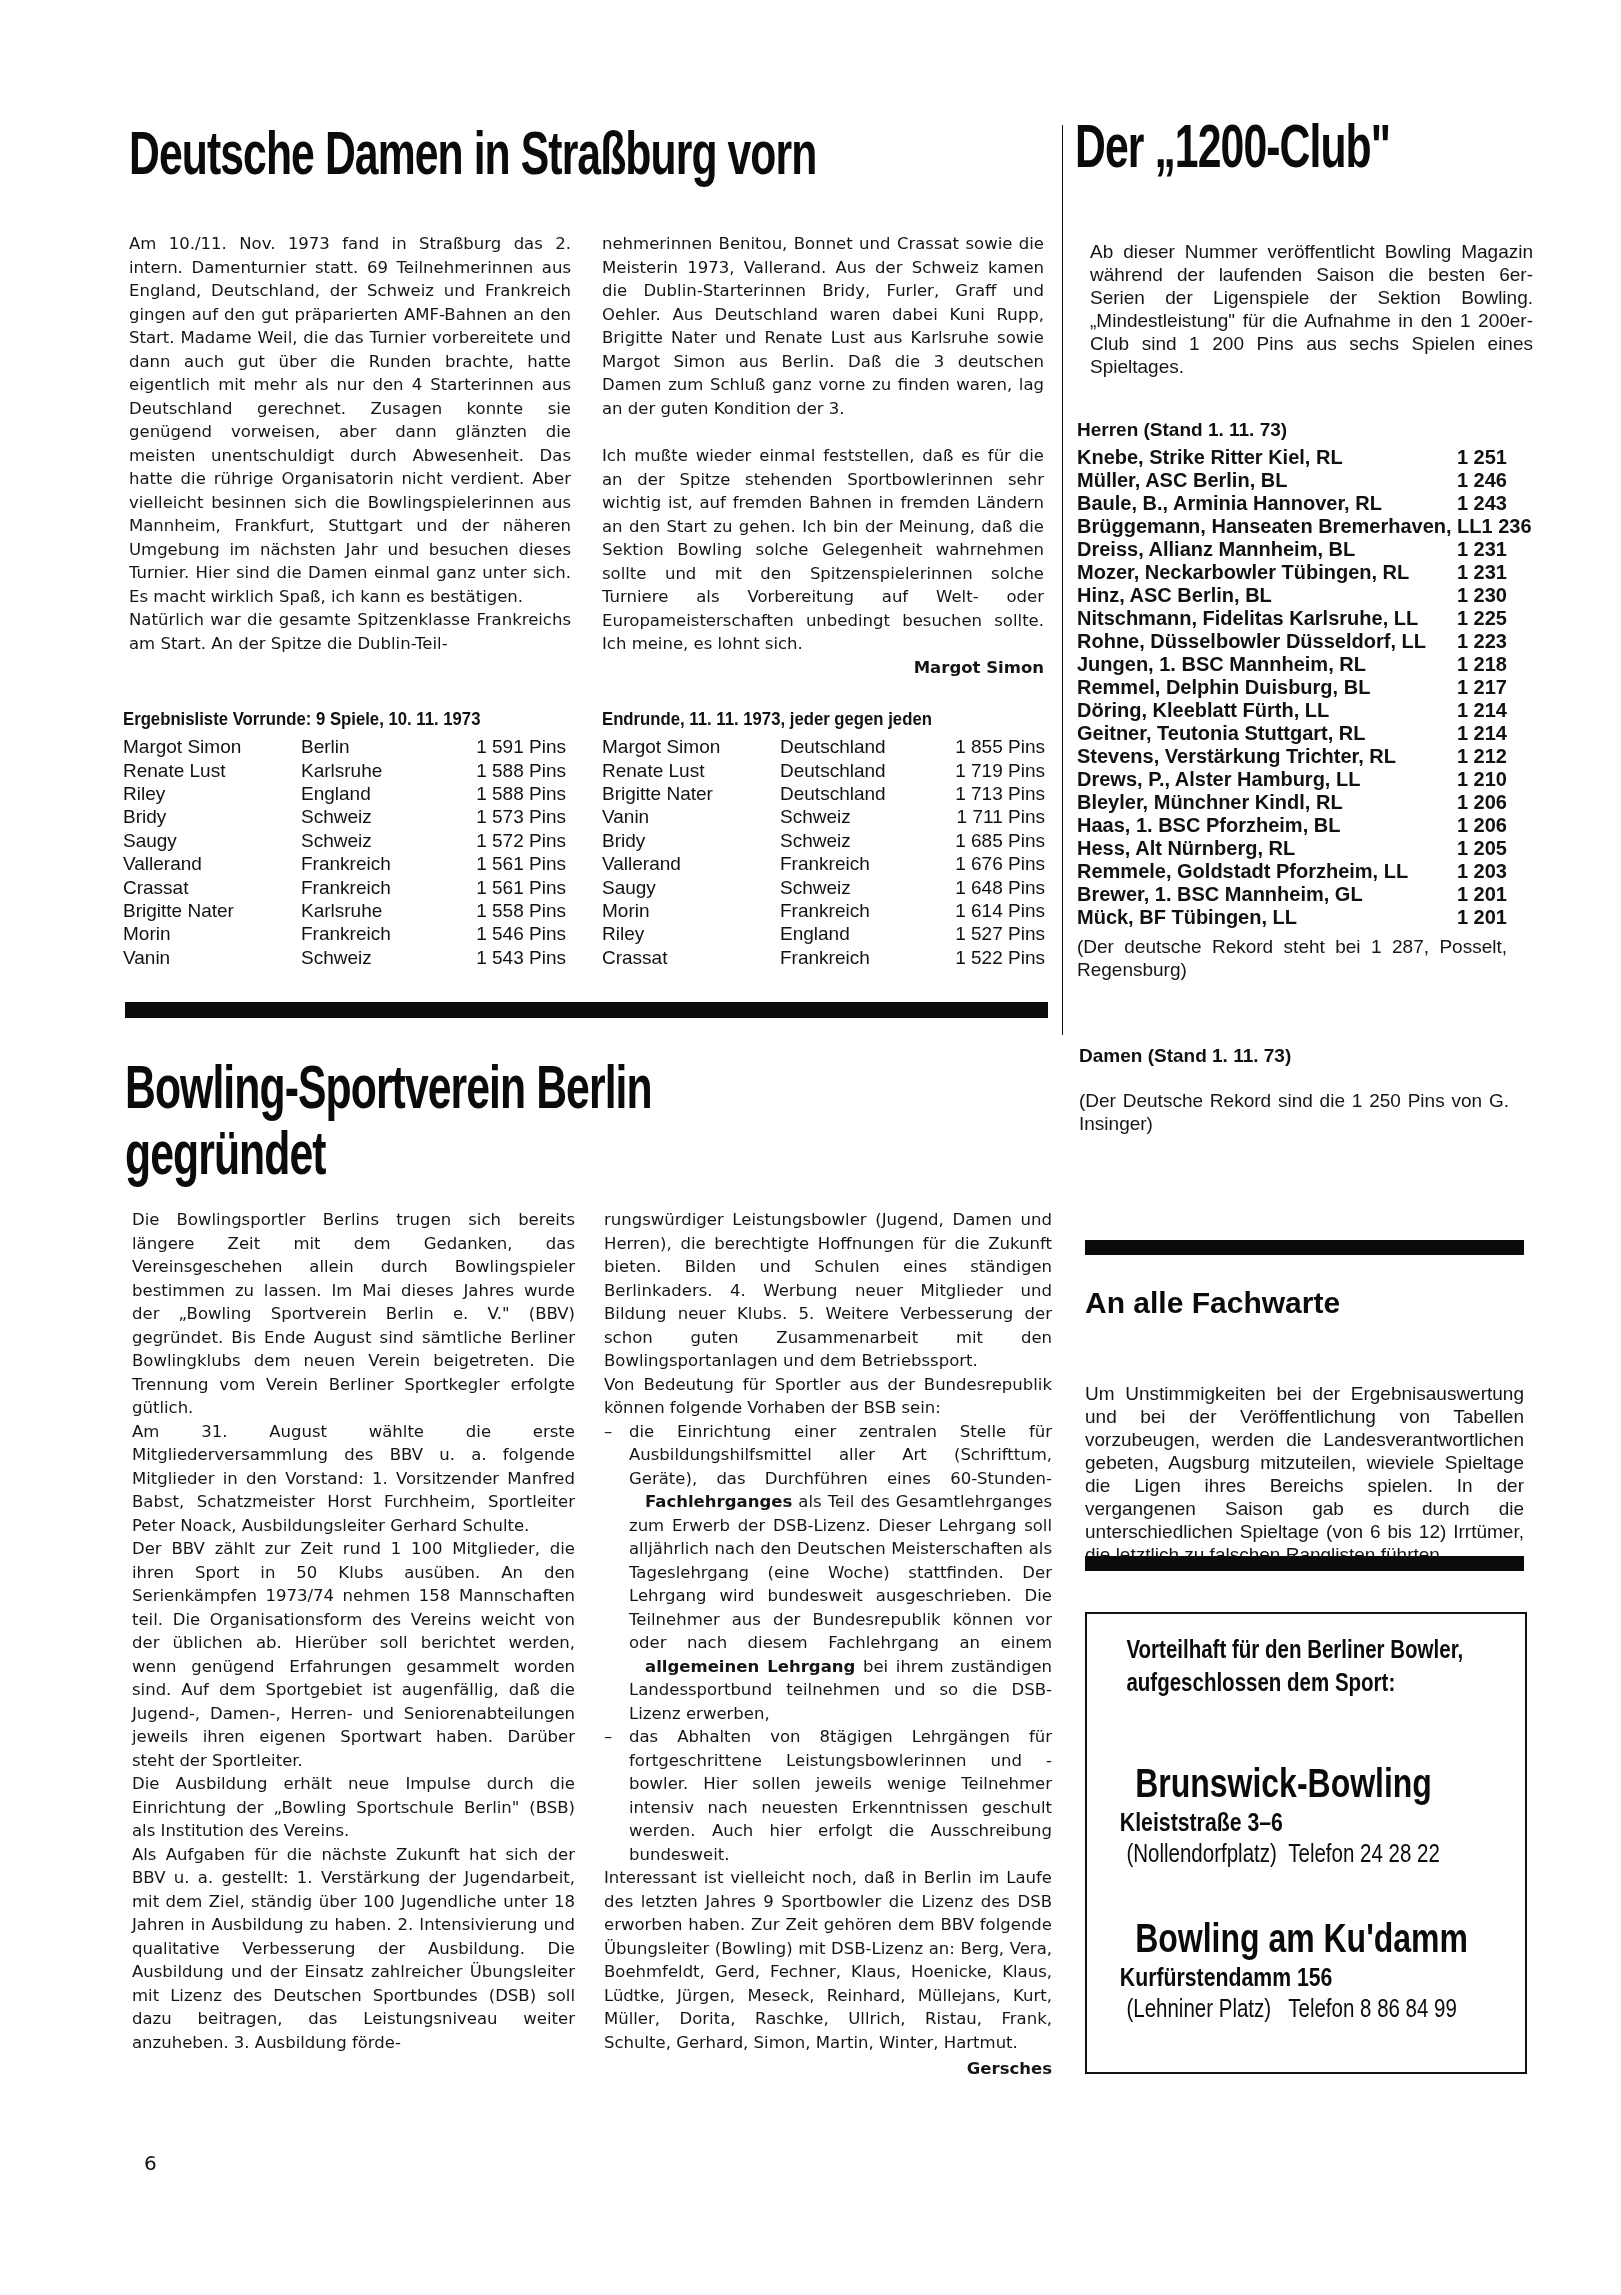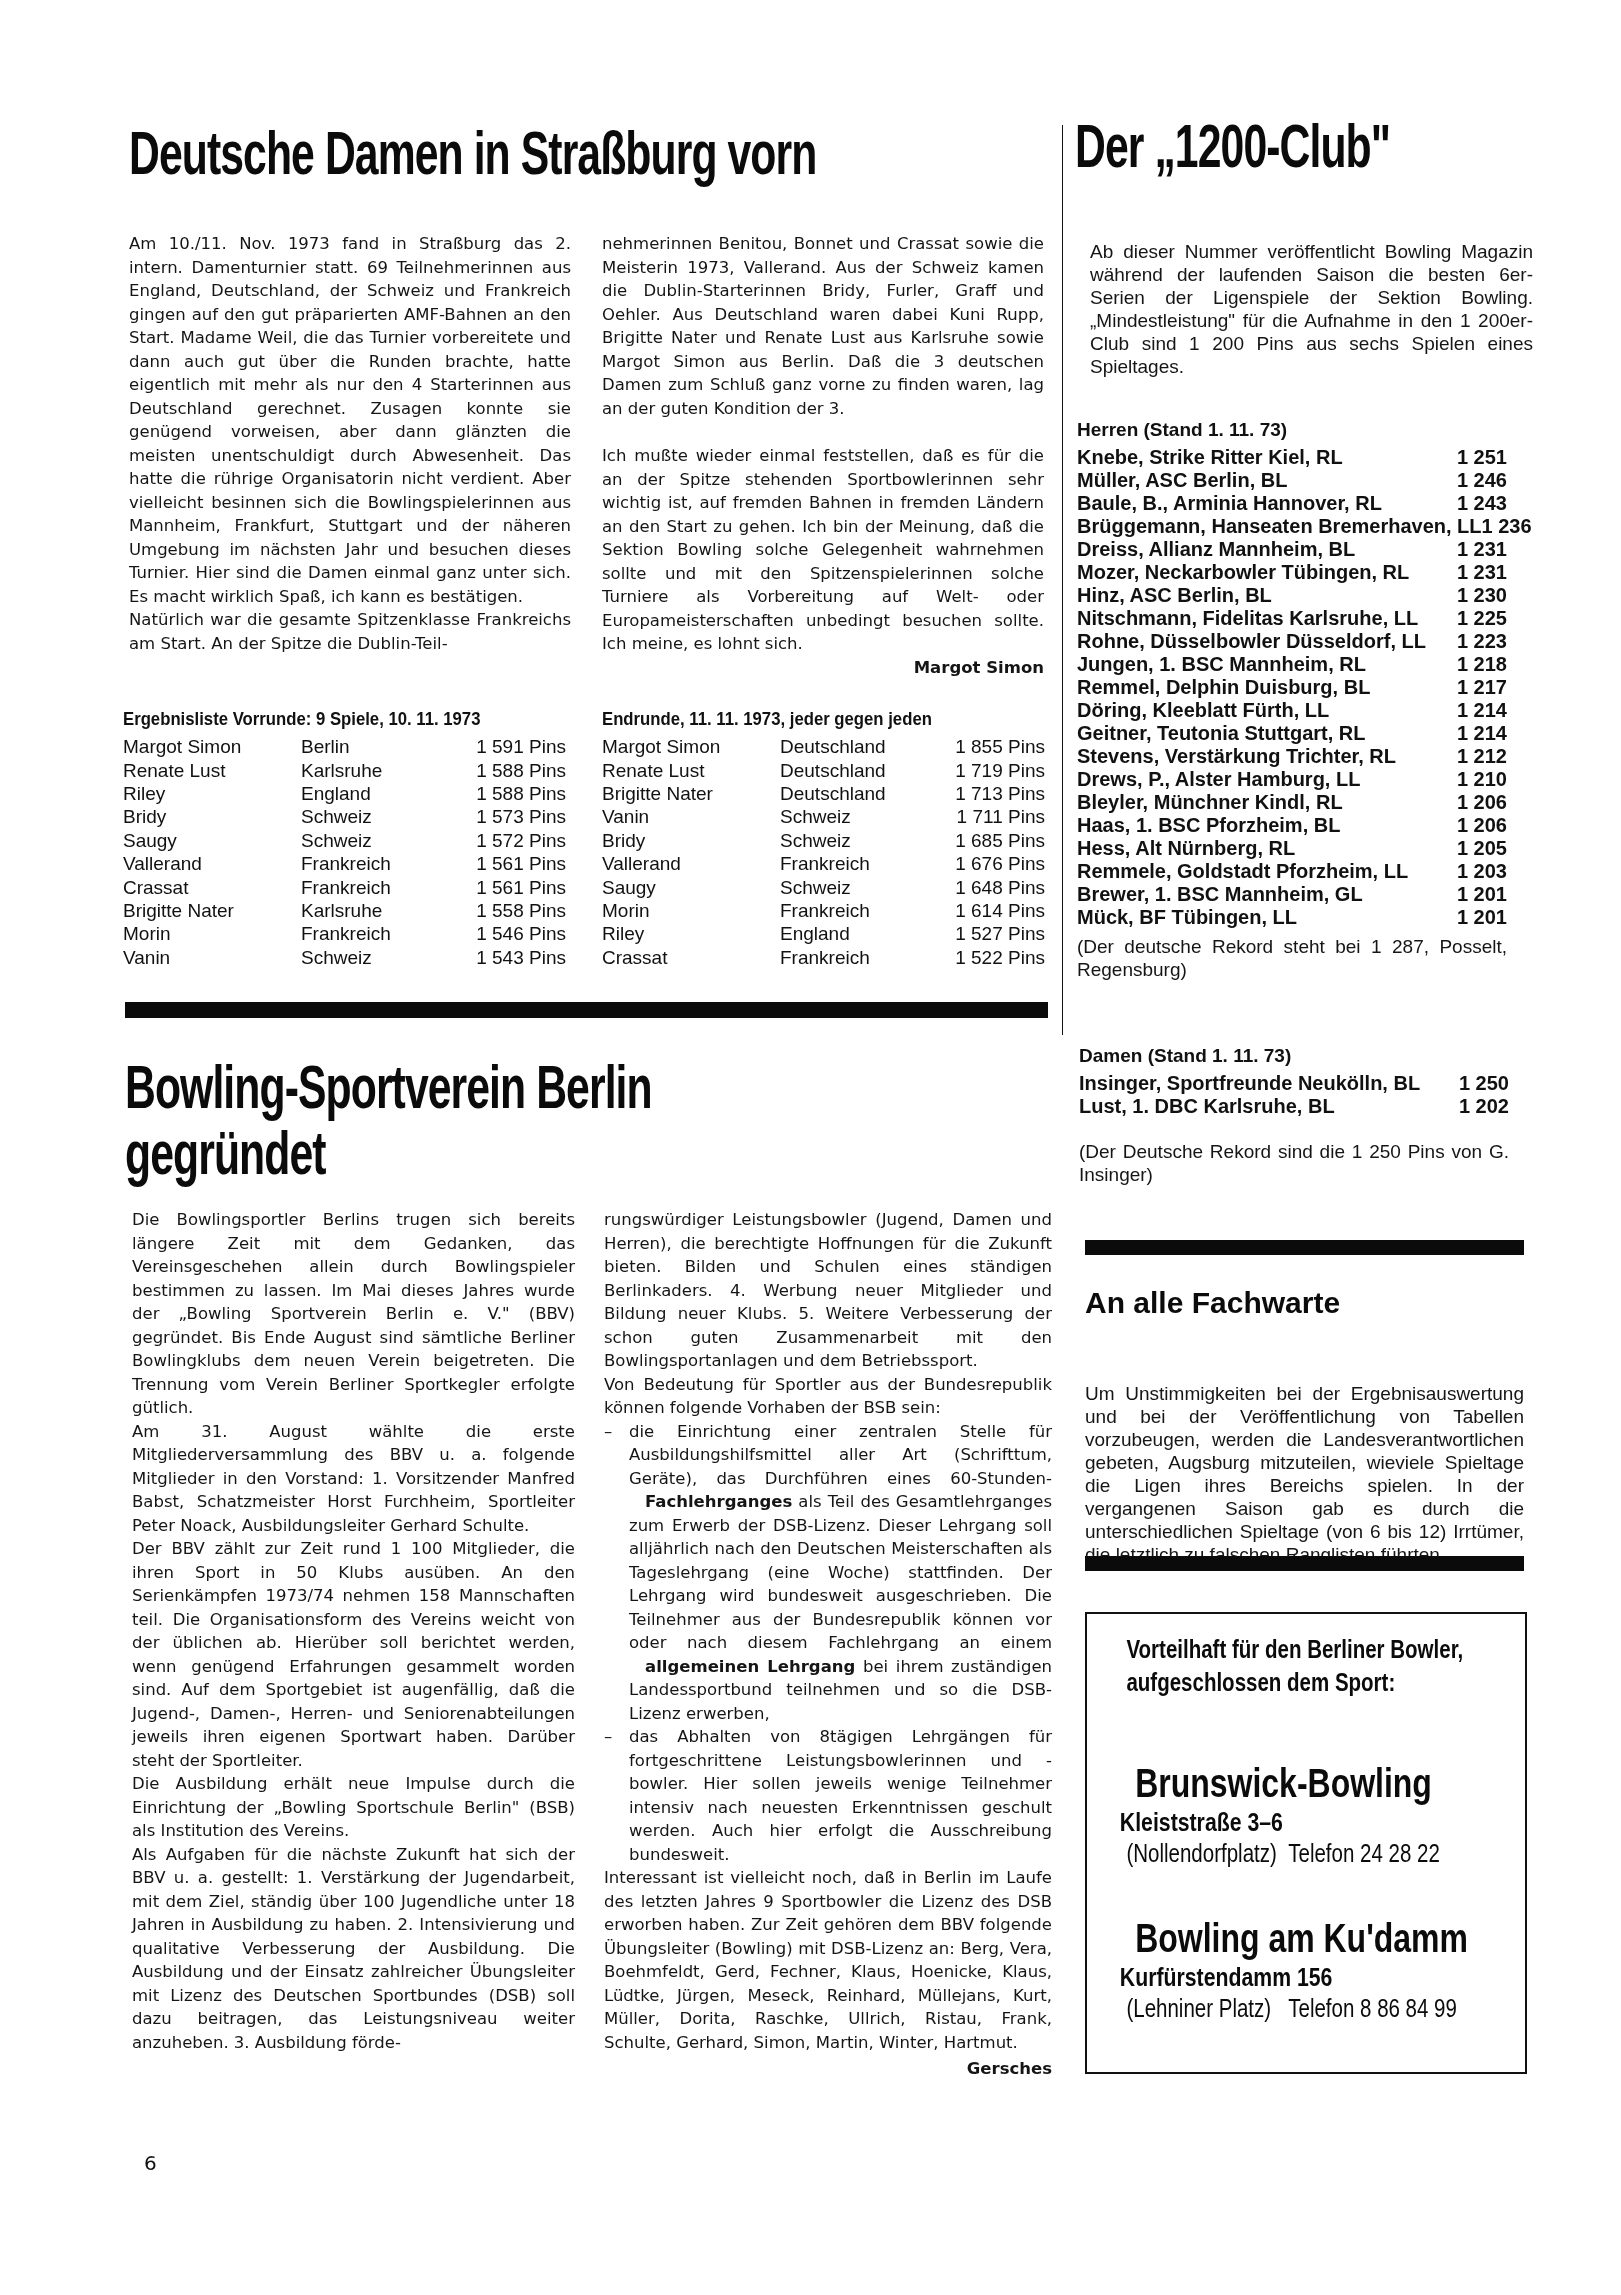--- a/index.html
+++ b/index.html
@@ -287,30 +287,20 @@
         <span>1 201</span>
       </div>
     </div>
   <div class="narrow" style="margin-top:5.3px;">
       <p>(Der deutsche Rekord steht bei 1 287, Posselt, Regensburg)</p>
     </div>
 </div>
 
 <div class="abs" style="left:1079px; top:1045px; width:430px;">
   <div class="tbl-title" style="margin-bottom:5.3px;">Damen (Stand 1. 11. 73)</div>
-  <div id="damen-rows">
-      <div class="hrow">
-        <span>Insinger, Sportfreunde Neukölln, BL</span>
-        <span>1 250</span>
-      </div>
-      <div class="hrow">
-        <span>Lust, 1. DBC Karlsruhe, BL</span>
-        <span>1 202</span>
-      </div>
-    </div>
   <div class="narrow" style="margin-top:22px;">
       <p>(Der Deutsche Rekord sind die 1 250 Pins von G. Insinger)</p>
     </div>
 </div>
 
 <div class="abs bar" style="left:1085px; top:1240px; width:439px; height:14.5px;"></div>
 
 <div class="abs headline h3" style="left:1085px; top:1286px;">An alle Fachwarte</div>
 <div class="abs narrow" style="left:1085px; top:1382px; width:439px;">
   <p>Um Unstimmigkeiten bei der Ergebnisauswertung und bei der Veröffentlichung von Tabellen vorzubeugen, werden die Landesverantwortlichen gebeten, Augsburg mitzuteilen, wieviele Spieltage die Ligen ihres Bereichs spielen. In der vergangenen Saison gab es durch die unterschiedlichen Spieltage (von 6 bis 12) Irrtümer, die letztlich zu falschen Ranglisten führten.</p>

